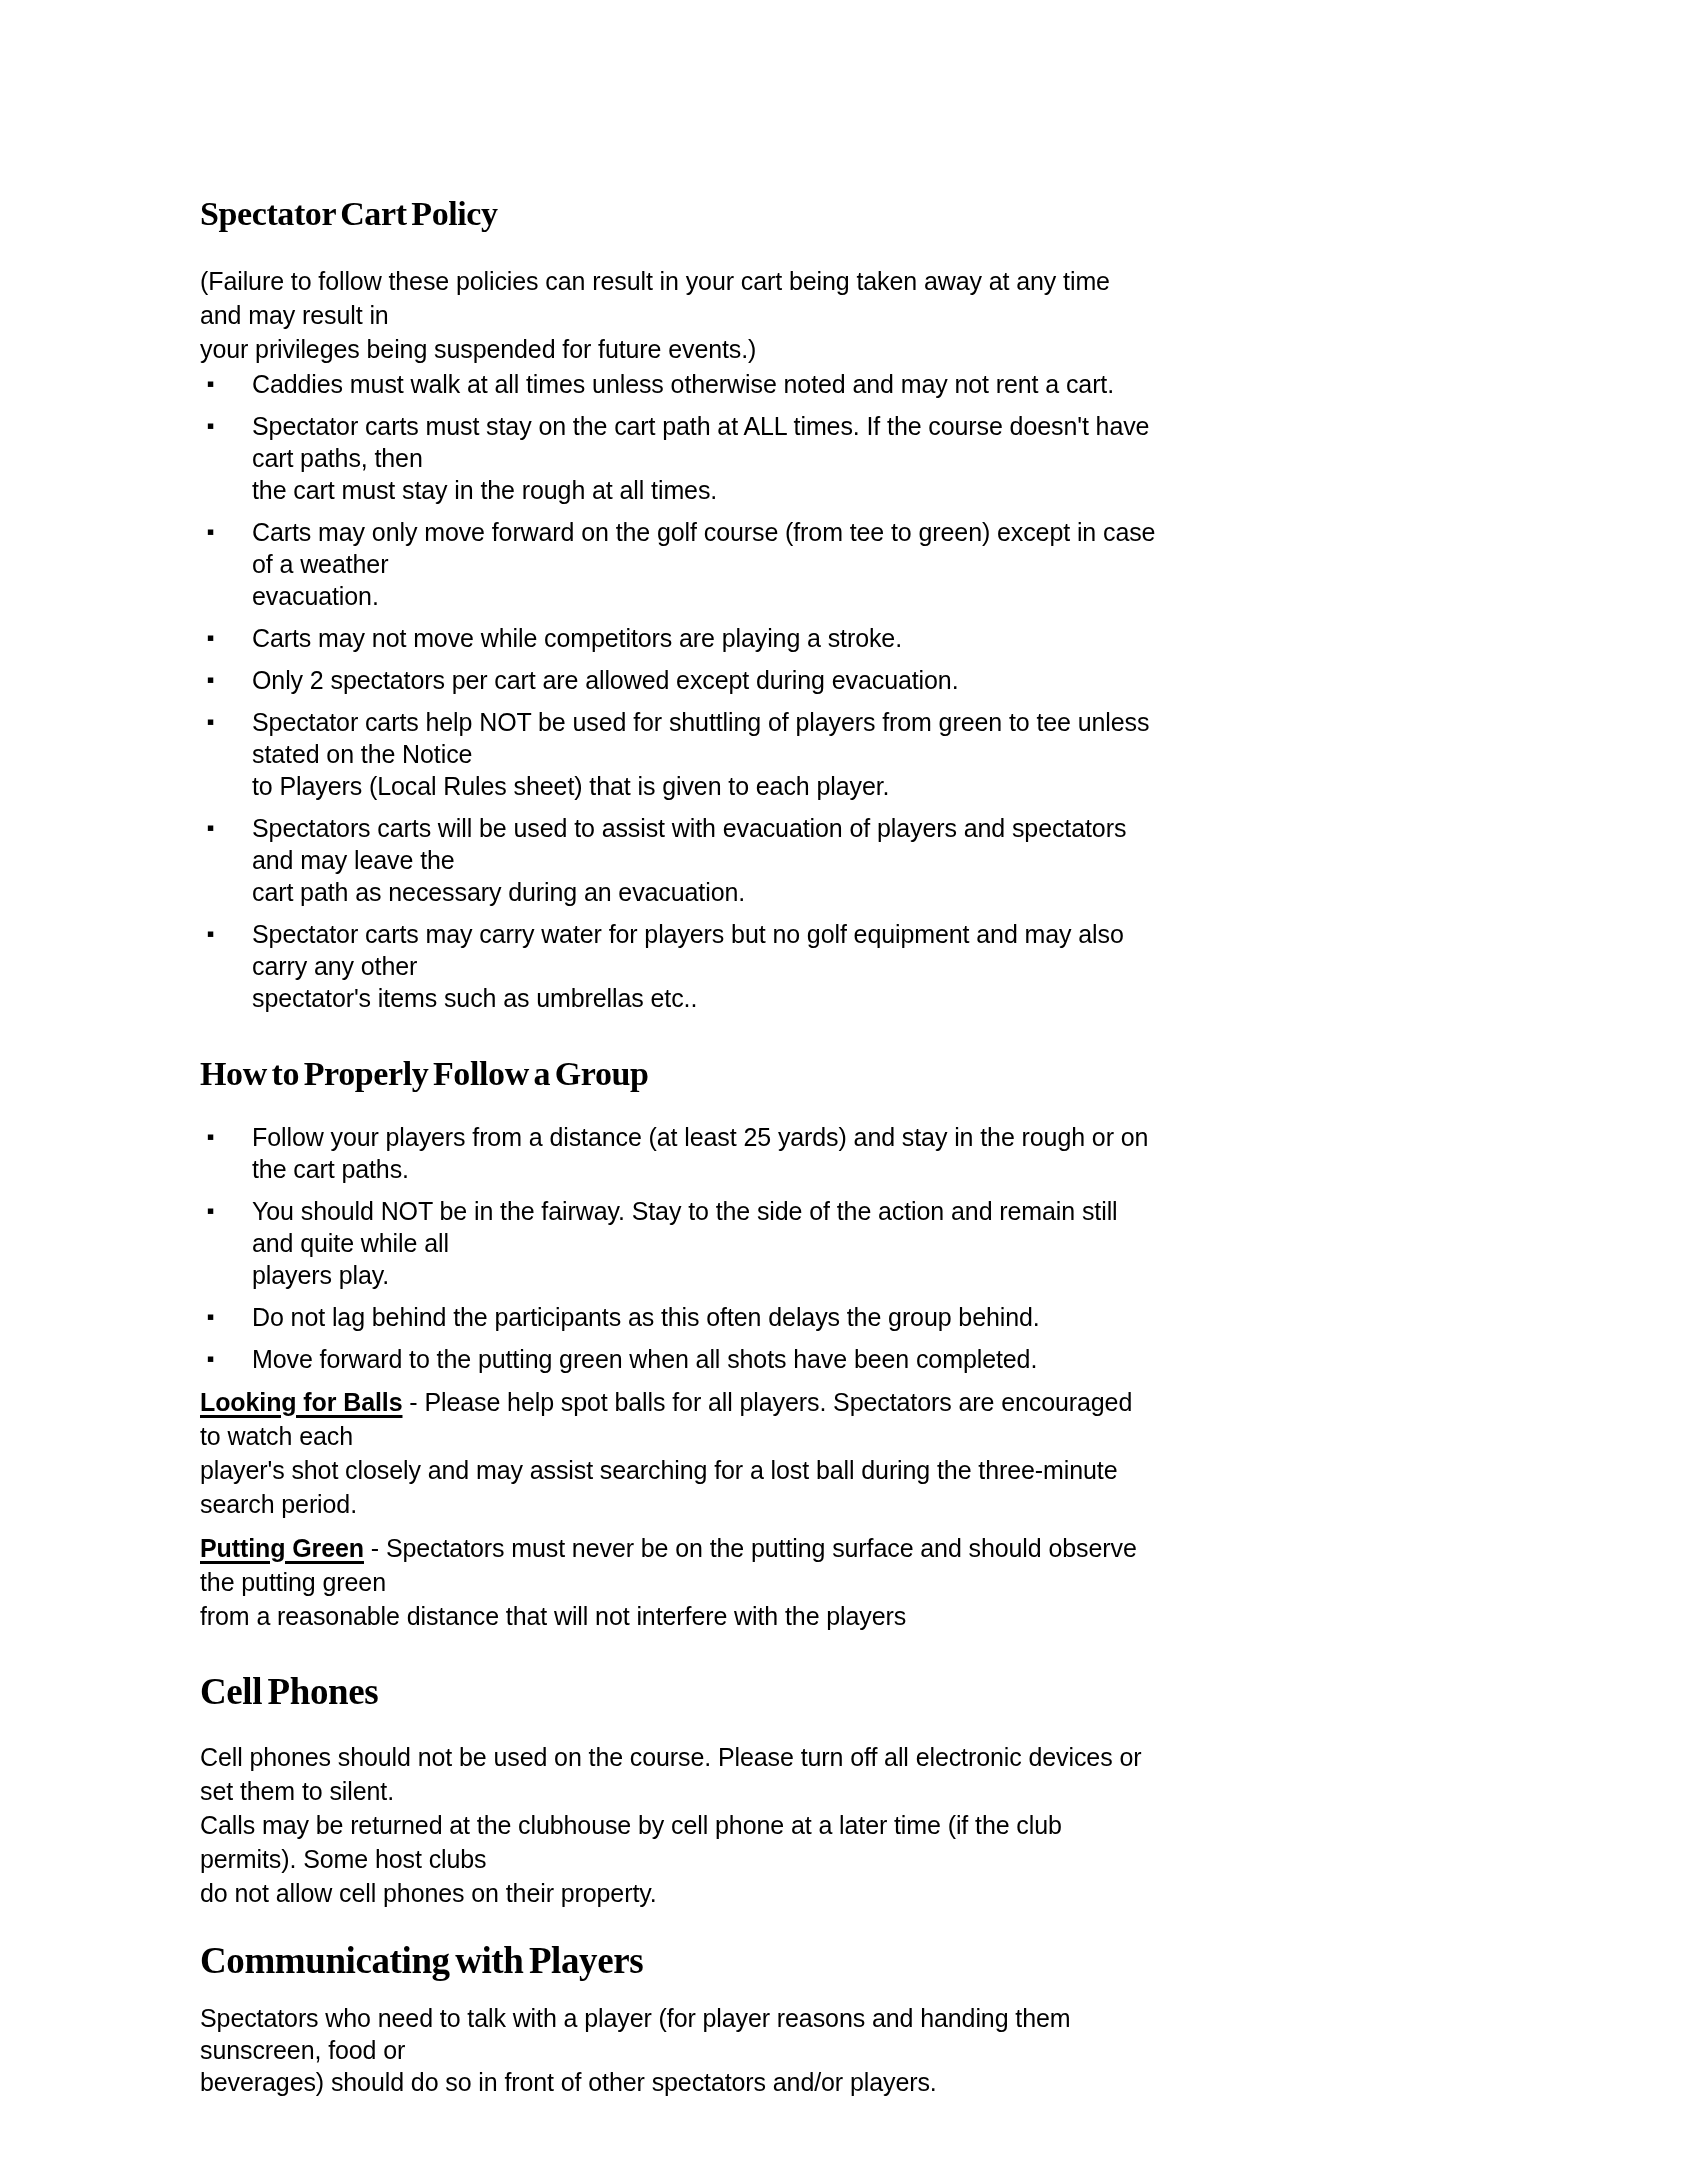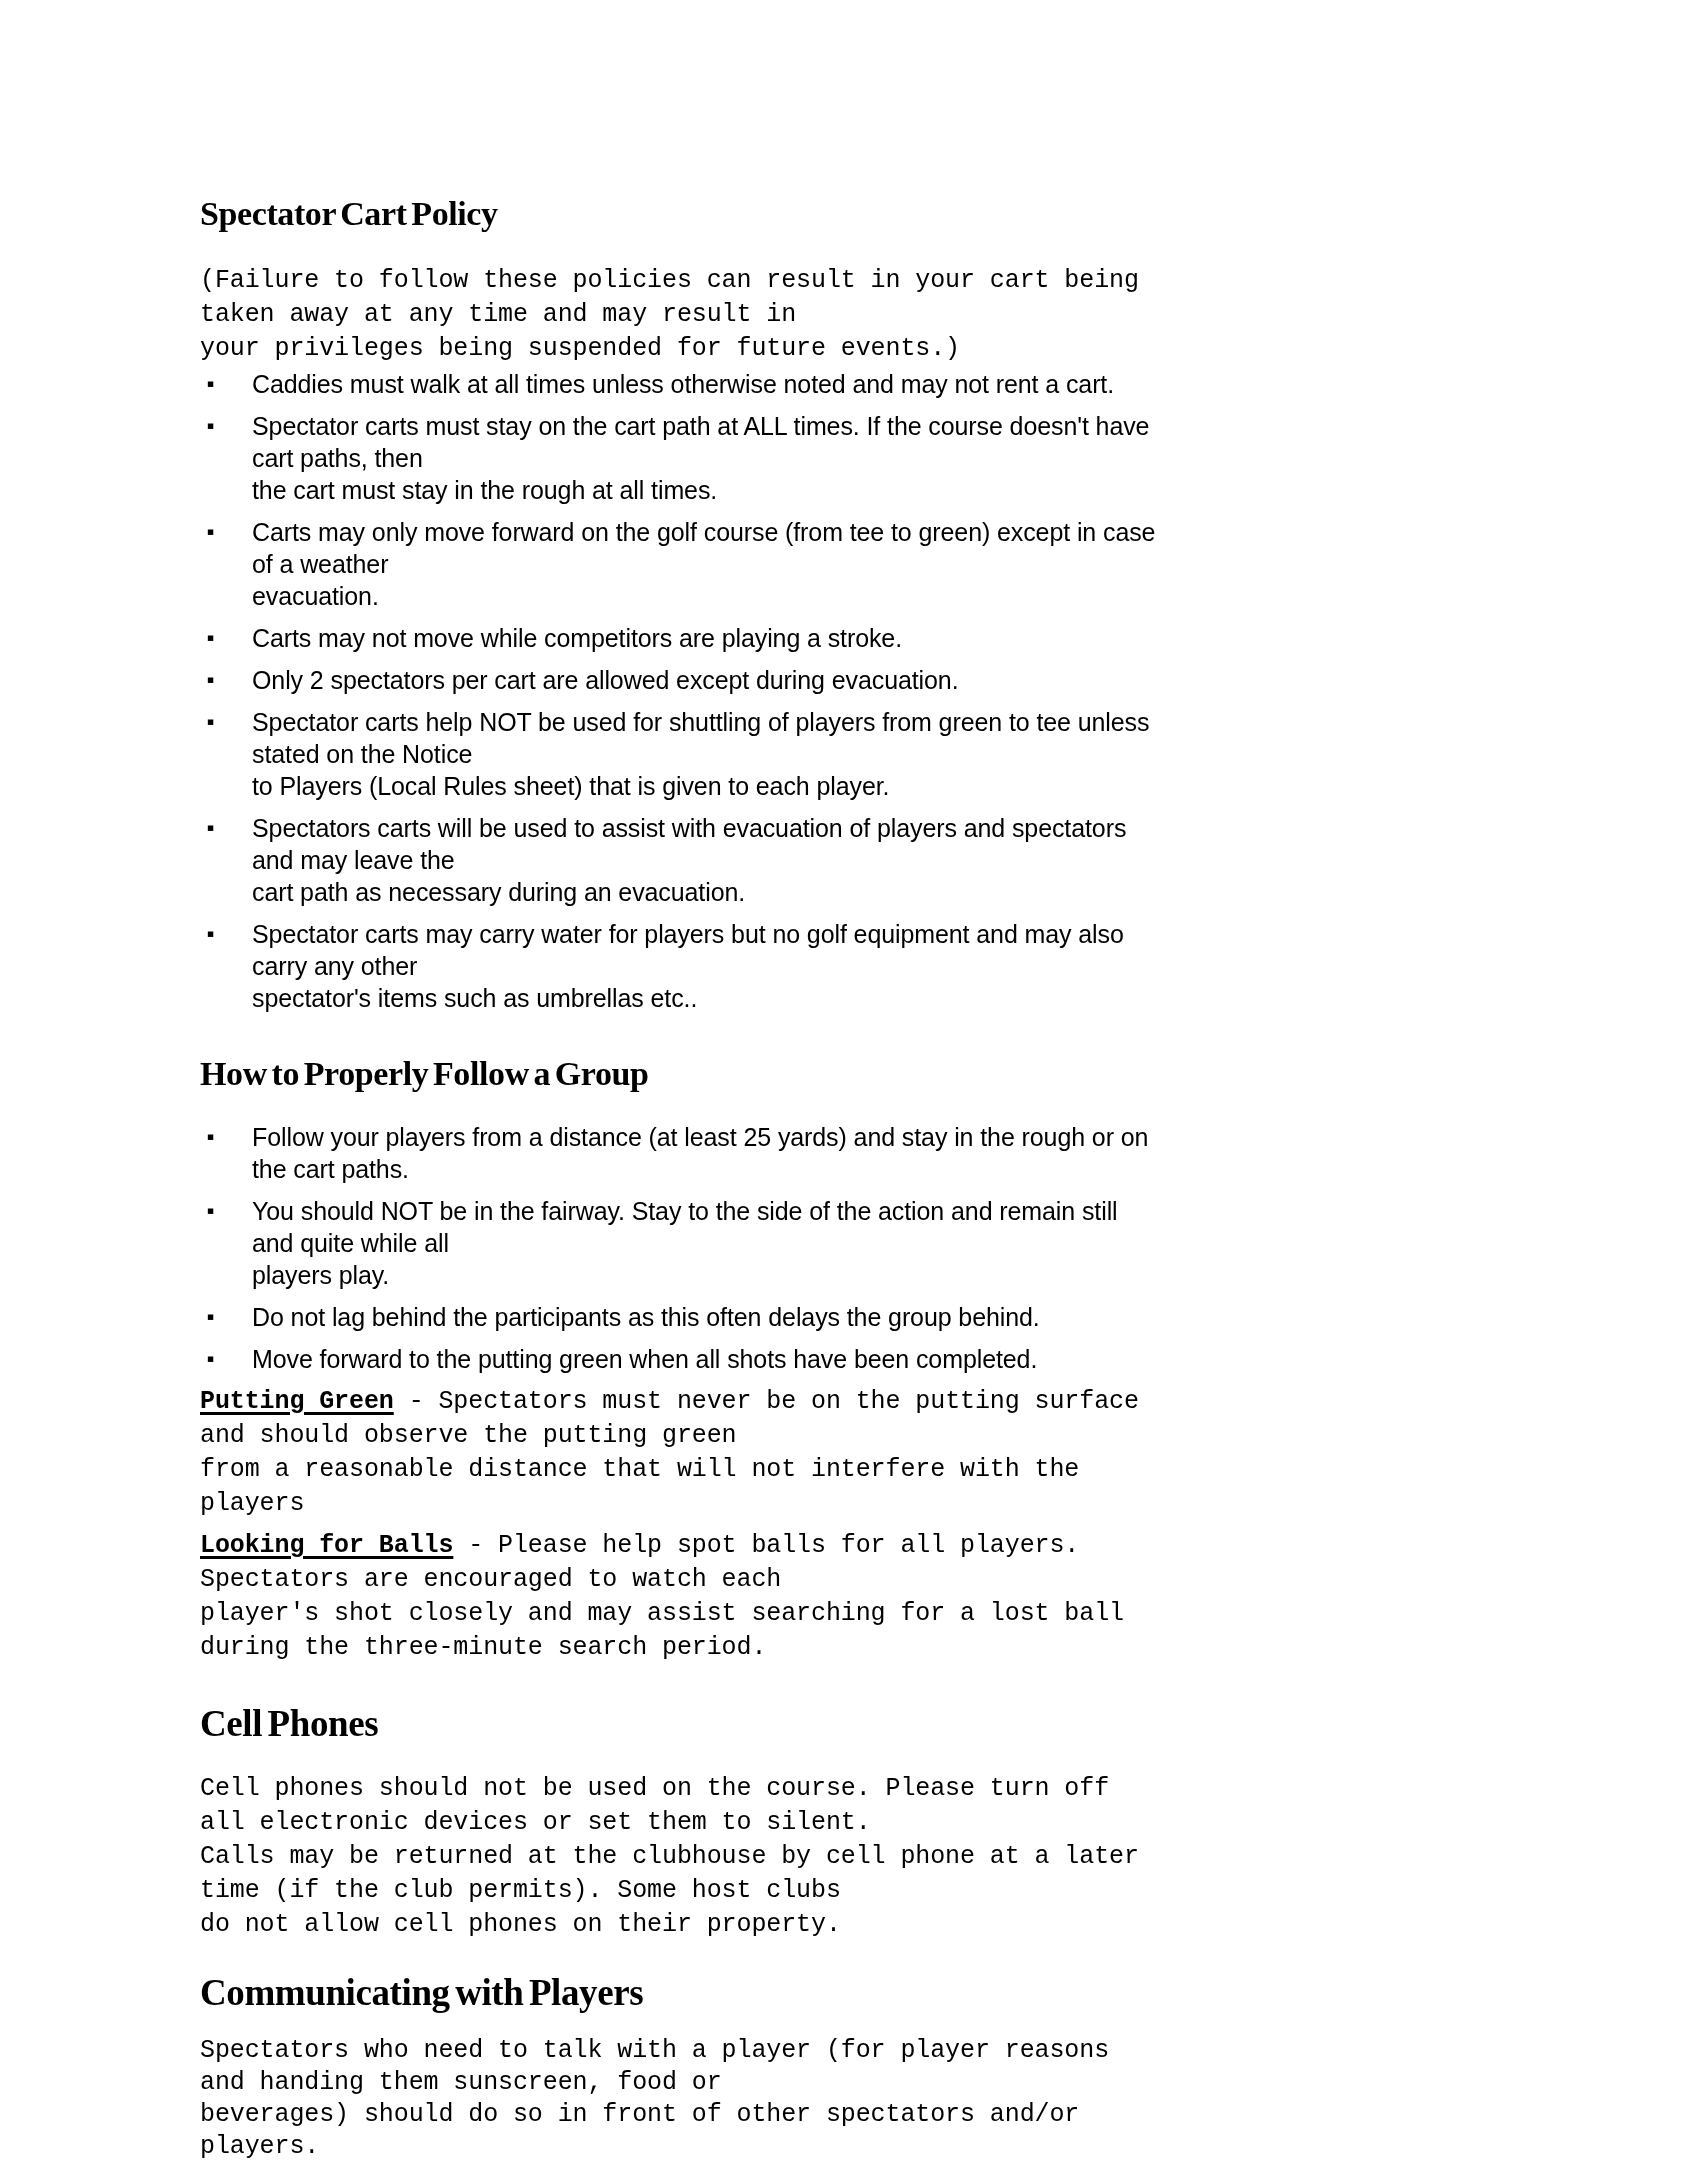--- a/index.html
+++ b/index.html
@@ -18,21 +18,21 @@
   }
   h1, h2 {
     font-family: "Liberation Serif", "DejaVu Serif", serif;
     font-weight: 700;
     margin: 0;
     word-spacing: -3.4px;
     letter-spacing: -0.4px;
   }
   h1 { font-size: 34px; line-height: 40px; }
   h2 { font-size: 37px; line-height: 37px; }
-  p { margin: 0; font-family: Liberation Mono, monospace; }
+  p { margin: 0; }
   .pre-line { white-space: pre-line; }
   .body { line-height: 34px; }
   .intro { margin-top: 30px; }
   .statement {
     margin-top: 6.7px;
     font-weight: 700;
     line-height: 36px;
     text-decoration: underline;
     text-decoration-thickness: 3.4px;
     text-underline-offset: 5px;
@@ -138,25 +138,25 @@
     <li>
       <span class="marker">▪</span>
       <span class="btext pre-line">Do not lag behind the participants as this often delays the group behind.</span>
     </li>
     <li>
       <span class="marker">▪</span>
       <span class="btext pre-line">Move forward to the putting green when all shots have been completed.</span>
     </li>
   </ul>
 
+  <p class="note note2"><span class="lead">Looking for Balls</span><span class="pre-line"> - Please help spot balls for all players. Spectators are encouraged to watch each
+player's shot closely and may assist searching for a lost ball during the three-minute search period.</span></p>
+
   <p class="note note1"><span class="lead">Putting Green</span><span class="pre-line"> - Spectators must never be on the putting surface and should observe the putting green
 from a reasonable distance that will not interfere with the players</span></p>
-
-  <p class="note note2"><span class="lead">Looking for Balls</span><span class="pre-line"> - Please help spot balls for all players. Spectators are encouraged to watch each
-player's shot closely and may assist searching for a lost ball during the three-minute search period.</span></p>
 
   <h2 class="h2-cell">Cell Phones</h2>
 
   <p class="body cell-body pre-line">Cell phones should not be used on the course. Please turn off all electronic devices or set them to silent.
 Calls may be returned at the clubhouse by cell phone at a later time (if the club permits). Some host clubs
 do not allow cell phones on their property.</p>
 
   <h2 class="h2-comm">Communicating with Players</h2>
 
   <p class="body comm-body pre-line">Spectators who need to talk with a player (for player reasons and handing them sunscreen, food or

